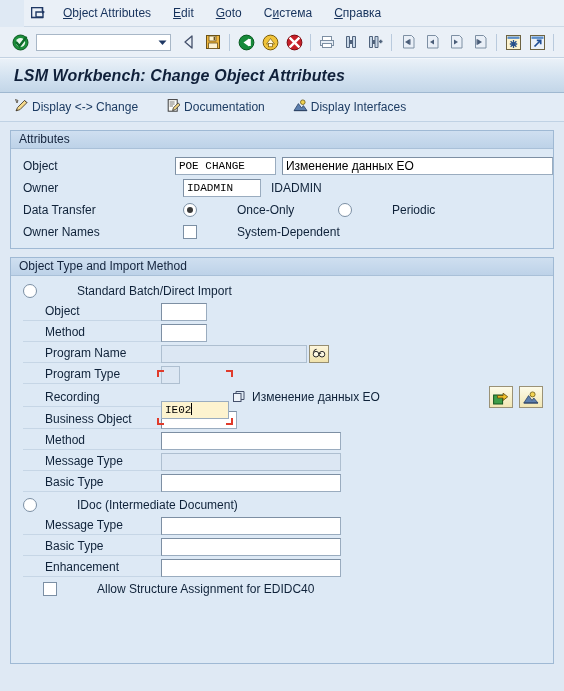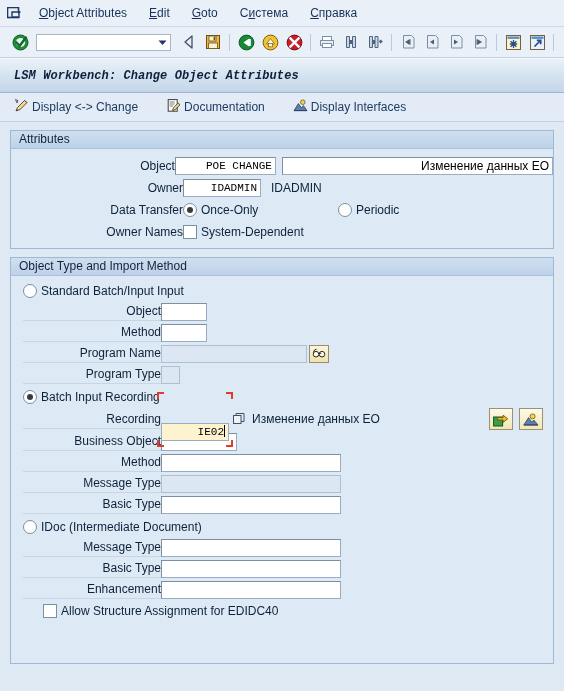--- a/index.html
+++ b/index.html
@@ -8,20 +8,21 @@
     background:#dfe9f4;
     font-family:"Liberation Sans", sans-serif;
     font-size:12px;color:#000;
     -webkit-font-smoothing:none;
   }
   
   #menubar{
     height:26px;background:#eaf0f7;
     display:flex;align-items:center;
     border-bottom:1px solid #cdd9e6;
+    margin-left:24px;
   }
   #menu-sys-icon{width:28px;display:flex;align-items:center;justify-content:center;}
   .menu-item{
     padding:2px 11px;font-size:12px;color:#16325c;cursor:default;white-space:nowrap;
   }
   .menu-item u{text-decoration:underline;}
   .menu-item span.lbl{text-decoration:none;}
   
   #toolbar{
     height:30px;background:#eaf0f7;
@@ -40,22 +41,22 @@
   
   #titlebar{
     height:33px;
     background:linear-gradient(to bottom,#eaf1f8 0%,#d3e2f0 55%,#c3d6e8 100%);
     border-top:1px solid #f3f7fb;
     border-bottom:1px solid #9fb8d0;
     display:flex;align-items:center;
     padding-left:14px;
   }
   #app-title{
-    font-family:Liberation Mono, monospace;
-    font-weight:bold;font-style:italic;font-size:12px;color:#10203a;
+    font-family:Liberation Sans, sans-serif;
+    font-weight:bold;font-style:italic;font-size:16px;color:#10203a;
     letter-spacing:.1px;
   }
   
   #actionbar{
     height:28px;background:#e3ecf6;
     border-bottom:1px solid #c0d2e4;
     display:flex;align-items:center;padding-left:14px;gap:28px;
   }
   .act-btn{display:flex;align-items:center;gap:3px;cursor:default;}
   .act-btn .lbl{font-size:12px;color:#1d3c63;}
@@ -65,21 +66,21 @@
     border:1px solid #9fb9d4;background:#dde9f5;
     margin-bottom:8px;
   }
   .panel-head{
     height:17px;line-height:17px;
     background:linear-gradient(to bottom,#cfdff0,#bdd2e8);
     border-bottom:1px solid #a9c0d8;
     padding-left:8px;font-size:12px;color:#13233c;
   }
   .panel-body{padding:6px 0 8px 0;}
-  .row{display:flex;align-items:center;height:22px;padding-left:12px;text-align:right;}
+  .row{display:flex;align-items:center;height:22px;padding-left:12px;}
   .lbl-cell{width:160px;font-size:12px;color:#0f2239;}
   .lbl-cell.ind{padding-left:22px;width:138px;border-bottom:1px solid #c6d6e6;height:19px;line-height:19px;box-sizing:border-box;}
   .lbl-plain{font-size:12px;color:#0f2239;}
   
   .inp{
     height:18px;box-sizing:border-box;
     background:#fff;border:1px solid #9aacbf;
     border-top-color:#7d8fa3;border-left-color:#7d8fa3;
     font-family:"Liberation Mono", monospace;font-size:11px;
     padding:0 3px;line-height:16px;color:#000;
@@ -103,21 +104,21 @@
     display:inline-block;position:relative;margin-right:4px;flex:0 0 auto;
   }
   .radio.on::after{
     content:"";position:absolute;left:3px;top:3px;width:6px;height:6px;
     border-radius:50%;background:#3a3a3a;
   }
   .check{
     width:12px;height:12px;background:#fff;border:1px solid #7b8fa4;
     display:inline-block;margin-right:4px;flex:0 0 auto;
   }
-  .opt{display:flex;align-items:center;cursor:default;}
+  .opt{display:flex;align-items:center;cursor:default;gap:36px;}
   .opt .t{font-size:12px;color:#0f2239;}
   
   .sqbtn{
     width:24px;height:22px;box-sizing:border-box;
     background:linear-gradient(to bottom,#fdfbe8,#f2e7b4);
     border:1px solid #9a9277;
     display:flex;align-items:center;justify-content:center;cursor:default;
   }
   .helpbtn{
     width:20px;height:18px;box-sizing:border-box;
@@ -339,21 +340,21 @@
     </div>
   </div>
 
   <div class="panel" style="height:405px;">
     <div class="panel-head">Object Type and Import Method</div>
     <div class="panel-body" style="padding-top:5px;">
 
       <div class="row" style="height:20px;">
         <div class="opt">
           <span class="radio"></span>
-          <span class="t">Standard Batch/Input Input</span>
+          <span class="t">Standard Batch/Direct Import</span>
         </div>
       </div>
 
       <div class="row" style="height:21px;">
         <div class="lbl-cell ind">Object</div>
         <div class="inp" style="width:46px;"></div>
       </div>
 
       <div class="row" style="height:21px;">
         <div class="lbl-cell ind">Method</div>
@@ -371,26 +372,20 @@
             <path d="M1.4 4.4 q0.8 -3.4 3.2 -3.1" fill="none" stroke="#2b2b2b" stroke-width="1"></path>
           </svg>
         </div>
       </div>
 
       <div class="row" style="height:21px;">
         <div class="lbl-cell ind">Program Type</div>
         <div class="inp dis" style="width:19px;"></div>
       </div>
 
-      <div class="row" style="height:20px;margin-top:2px;">
-        <div class="opt">
-          <span class="radio on"></span>
-          <span class="t">Batch Input Recording</span>
-        </div>
-      </div>
 
       <div class="row" style="height:24px;">
         <div class="lbl-cell ind">Recording</div>
         <span class="focus-wrap">
           <span class="br tl"></span>
           <span class="br tr"></span>
           <span class="br bl"></span>
           <span class="br brr"></span>
           <span class="inp focus" style="width:68px;display:inline-block;margin-top:28px;"><span>IE02</span><span class="caret"></span></span>
         </span>

